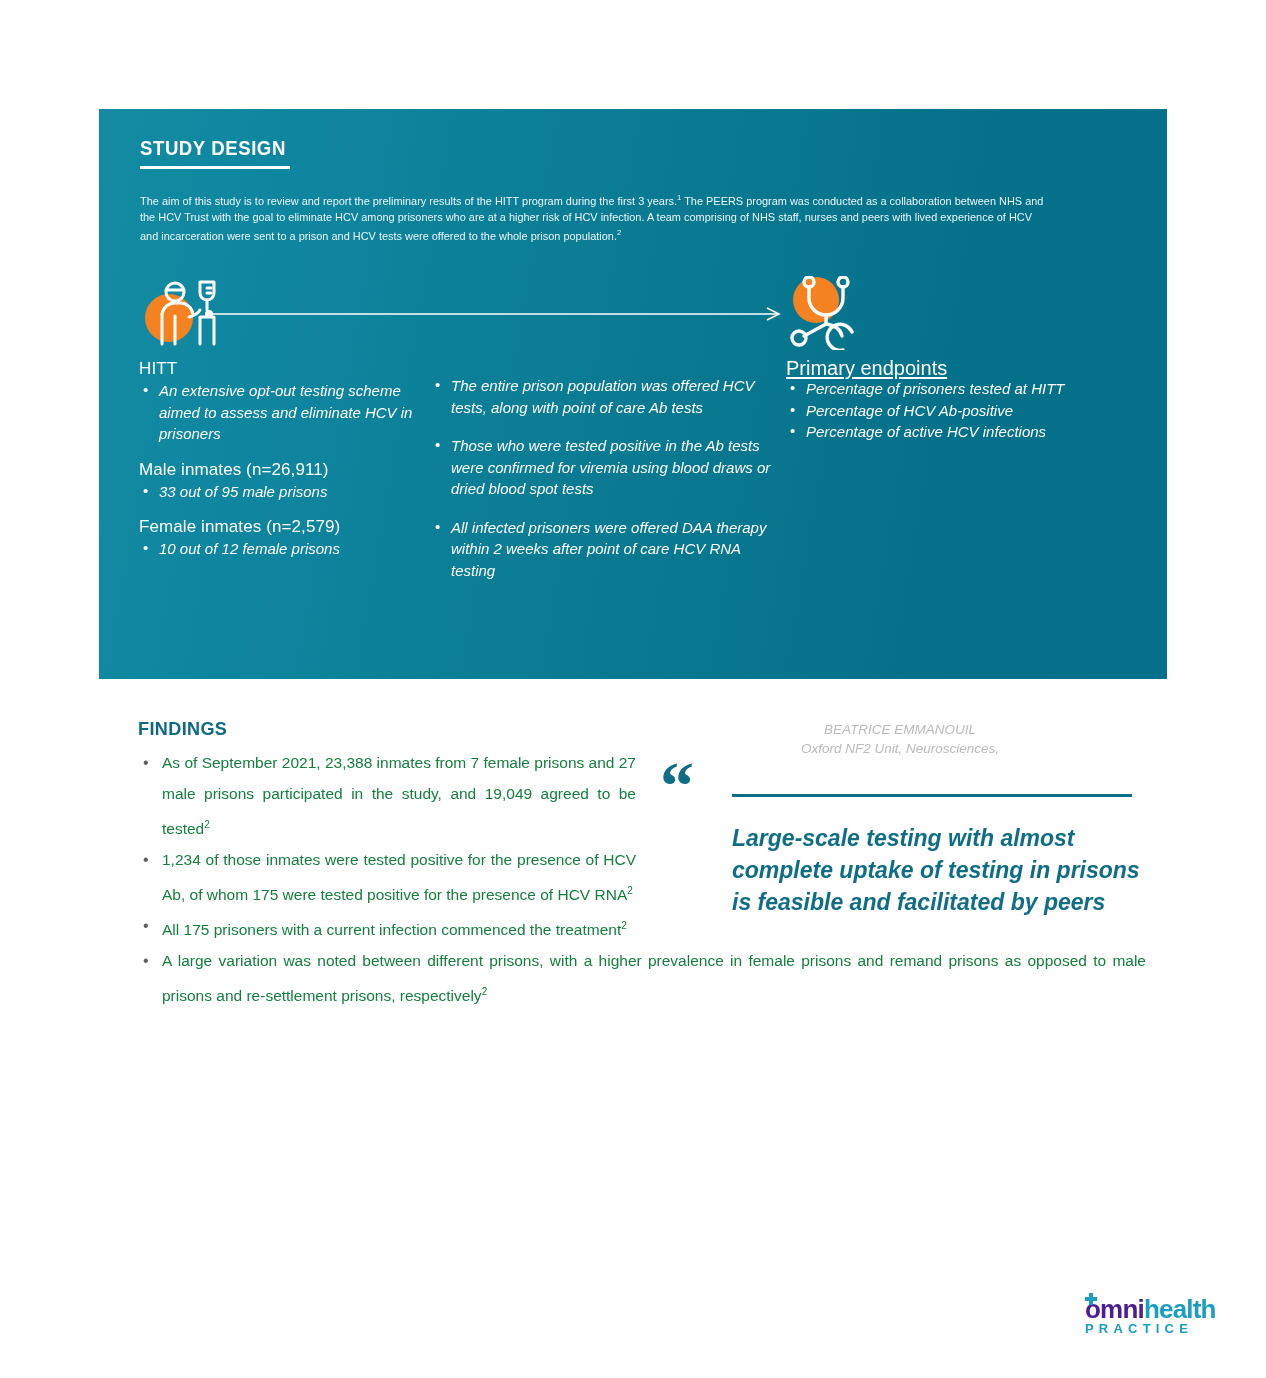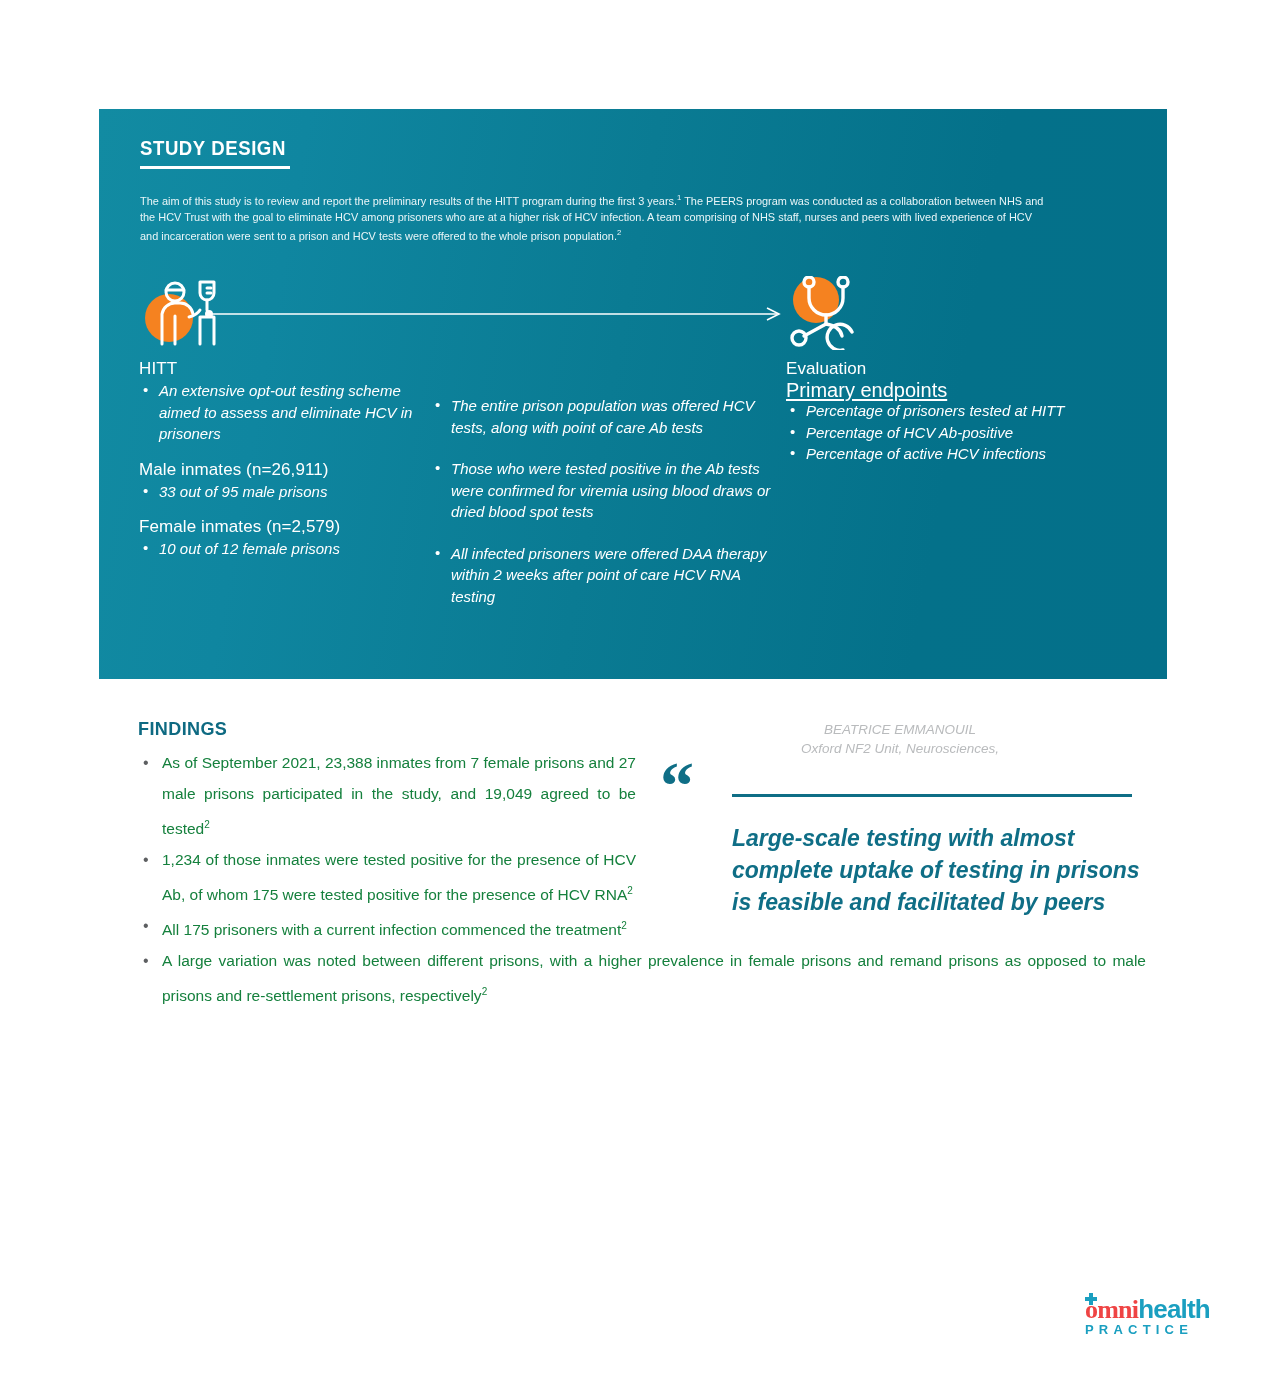--- a/index.html
+++ b/index.html
@@ -113,21 +113,21 @@
     margin-bottom: 0px;
   }
   ul.wlist li::before {
     content: "•";
     position: absolute;
     left: 4px;
     top: -1px;
     font-style: normal;
     font-size: 15px;
   }
-  ul.spaced li { margin-bottom: 17px; margin-top: 20px; }
+  ul.spaced li { margin-bottom: 17px; }
   .group-gap { height: 14px; }
 
   
   .findings {
     position: absolute;
     left: 138px;
     top: 718px;
     width: 1010px;
   }
   .findings-title {
@@ -217,21 +217,21 @@
     width: 135px;
     height: 48px;
   }
   .logo-word {
     font-size: 26px;
     font-weight: bold;
     letter-spacing: -0.8px;
     line-height: 28px;
     white-space: nowrap;
   }
-  .logo-omni { color: #ef4444; font-family: Liberation Serif, serif; }
+  .logo-omni { color: #4c1d95; }
   .logo-health { color: #1a9fc0; }
   .logo-sub {
     color: #1a9fc0;
     font-size: 13px;
     font-weight: bold;
     letter-spacing: 5.2px;
     line-height: 12px;
   }
   .logo-plus {
     position: absolute;
@@ -312,21 +312,20 @@
 
   <div class="col col-2">
     <ul class="wlist spaced">
       <li>The entire prison population was offered HCV tests, along with point of care Ab tests</li>
       <li>Those who were tested positive in the Ab tests were confirmed for viremia using blood draws or dried blood spot tests</li>
       <li>All infected prisoners were offered DAA therapy within 2 weeks after point of care HCV RNA testing</li>
     </ul>
   </div>
 
   <div class="col col-3">
-    <div class="col-head">Evaluation</div>
     <div class="col-subhead">Primary endpoints</div>
     <ul class="wlist">
       <li>Percentage of prisoners tested at HITT</li>
       <li>Percentage of HCV Ab-positive</li>
       <li>Percentage of active HCV infections</li>
     </ul>
   </div>
 
   <div class="findings">
     <div class="findings-title">FINDINGS</div>

